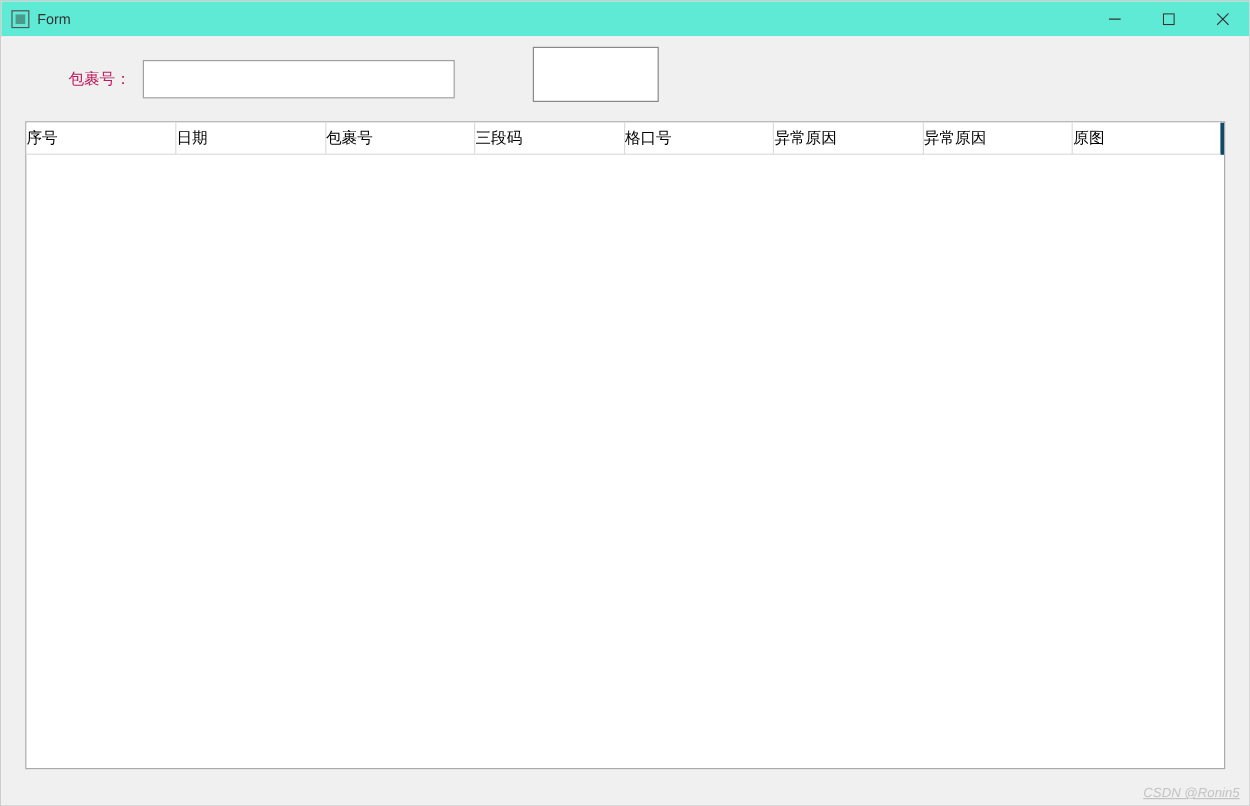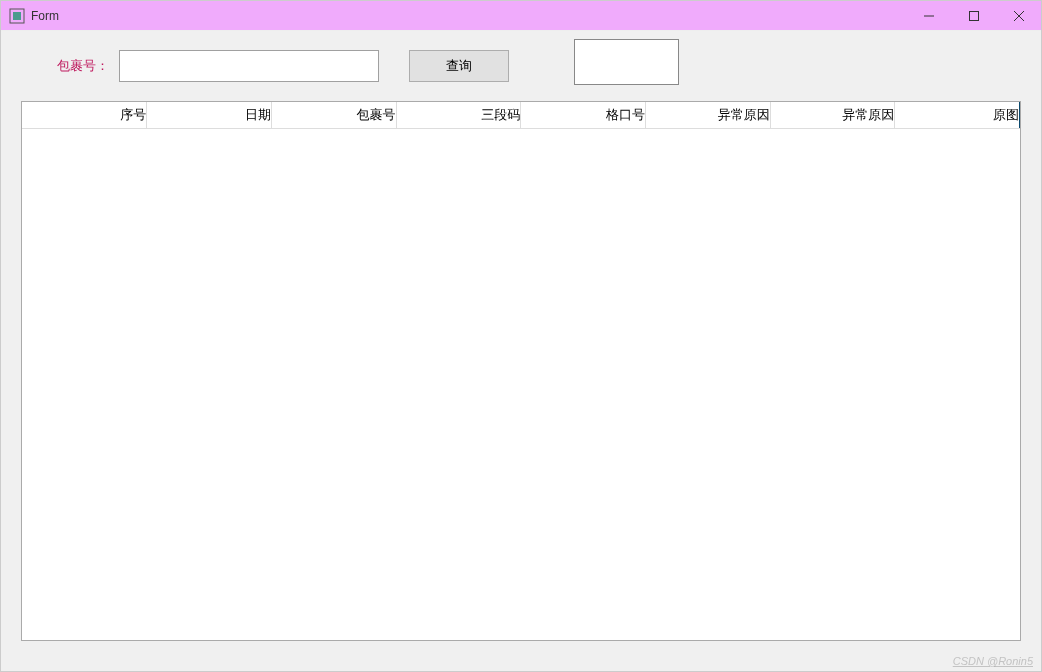--- a/index.html
+++ b/index.html
@@ -14,21 +14,21 @@
       background: #fff;
       width: 1042px;
       height: 672px;
       overflow: hidden;
       border: 1px solid #ccc;
       position: relative;
     }
     
     .titlebar {
       height: 30px;
-      background: #f0abfc;
+      background: #5eead4;
       display: flex;
       align-items: center;
       padding: 0 0 0 8px;
       border-bottom: 1px solid #eee;
     }
     
     .titlebar-icon {
       width: 16px;
       height: 16px;
       margin-right: 6px;
@@ -123,30 +123,30 @@
     .data-table {
       width: 100%;
       border-collapse: collapse;
       table-layout: fixed;
     }
     
     .data-table th {
       font-weight: normal;
       font-size: 13px;
       padding: 4px 0;
-      text-align: right;
+      text-align: left;
       border-right: 1px solid #ddd;
       border-bottom: 1px solid #ddd;
       background: #fff;
       color: #000;
       height: 24px;
     }
     
     .data-table th:last-child {
-      border-right: 1px solid #0c4a6e;
+      border-right: 3px solid #0c4a6e;
     }
     
     .watermark {
       position: absolute;
       right: 8px;
       bottom: 4px;
       font-size: 11px;
       color: rgba(150,150,150,0.5);
       font-style: italic;
       text-decoration: underline;
@@ -180,21 +180,20 @@
           <line x1="10" y1="0" x2="0" y2="10" stroke="#333" stroke-width="1"></line>
         </svg>
     </div>
   </div>
 </div>
 
 <div class="content-area">
   <div class="search-row">
     <span class="search-label">包裹号：</span>
     <input type="text" class="search-input" value="" style="">
-    <button class="search-button">查询</button>
     <div class="preview-box"></div>
   </div>
 
   <div class="table-container">
     <table class="data-table">
       <thead>
         <tr>
           <th>序号</th>
           <th>日期</th>
           <th>包裹号</th>

